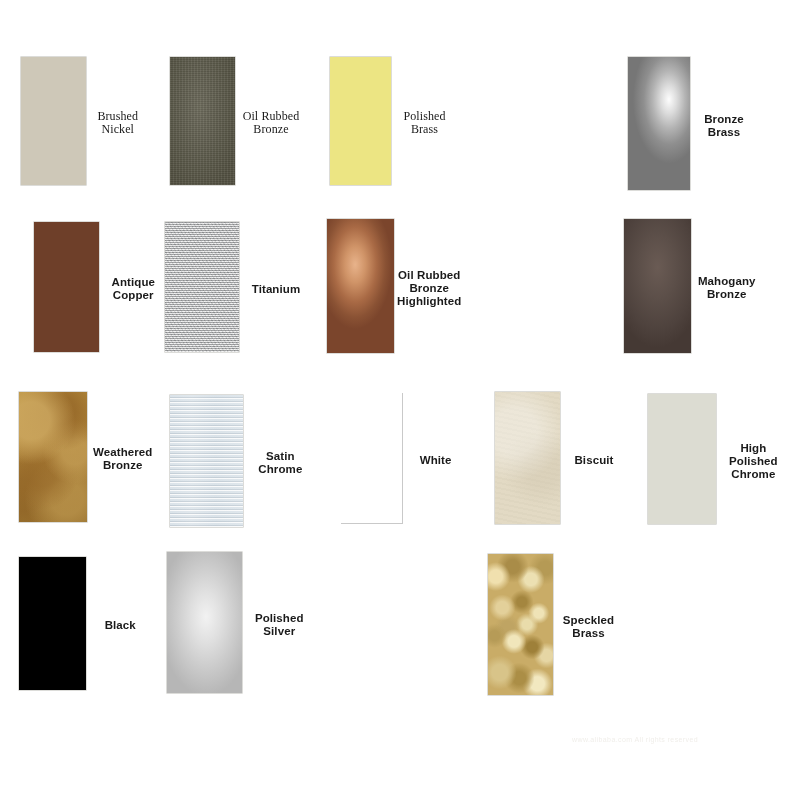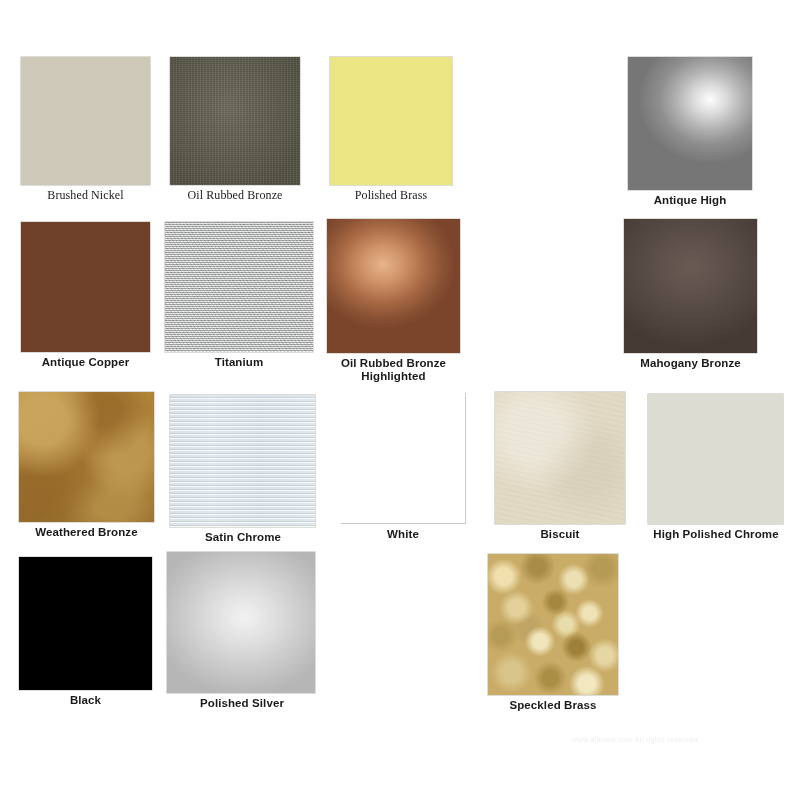--- a/index.html
+++ b/index.html
@@ -12,21 +12,21 @@
     position:relative;
   }
   #chart{
     position:absolute;
     left:0;top:0;
     width:800px;height:800px;
   }
   .swatch-cell{
     position:absolute;
     display:flex;
-    flex-direction:column;
+    flex-direction:row;
     align-items:center;
   }
   .swatch{
     position:relative;
     box-sizing:border-box;
     overflow:hidden;
   }
   .label{
     font-size:11.5px;
     color:#1a1a1a;
@@ -70,23 +70,23 @@
     <div class="swatch-cell" style="left: 163px; top: 57px; width: 144px;">
       <div class="swatch edge-shadow" style="width: 130px; height: 128px; margin-left: 7px; align-self: flex-start; background: repeating-linear-gradient(0deg, rgba(255, 255, 255, 0.043) 0px, rgba(255, 255, 255, 0.043) 1px, rgba(0, 0, 0, 0.05) 1px, rgba(0, 0, 0, 0.05) 2px), repeating-linear-gradient(90deg, rgba(255, 255, 255, 0.05) 0px, rgba(255, 255, 255, 0.05) 1px, rgba(0, 0, 0, 0.04) 1px, rgba(0, 0, 0, 0.04) 3px), radial-gradient(at 45% 40%, rgba(255, 255, 255, 0.1), rgba(0, 0, 0, 0.1) 80%), rgb(92, 90, 73);"></div>
       <div class="label serif" style="width: 144px;">Oil Rubbed Bronze</div>
     </div>
     <div class="swatch-cell" style="left: 324px; top: 57px; width: 134px;">
       <div class="swatch edge-shadow" style="width: 122px; height: 128px; margin-left: 6px; align-self: flex-start; background: rgb(236, 229, 131);"></div>
       <div class="label serif" style="width: 134px;">Polished Brass</div>
     </div>
     <div class="swatch-cell" style="left: 622px; top: 57px; width: 136px;">
       <div class="swatch edge-shadow" style="width: 124px; height: 133px; margin-left: 6px; align-self: flex-start; background: radial-gradient(58% 48% at 66% 32%, rgb(253, 253, 253) 0%, rgb(220, 220, 220) 22%, rgb(180, 180, 180) 45%, rgb(143, 143, 143) 70%, rgb(118, 118, 118) 100%), rgb(154, 154, 154);"></div>
-      <div class="label sans" style="width: 136px;">Antique High</div>
+      <div class="label sans" style="width: 136px;">Bronze Brass</div>
     </div>
-    <div class="swatch-cell" style="left: 16px; top: 222px; width: 139px;">
+    <div class="swatch-cell" style="left: 29px; top: 222px; width: 139px;">
       <div class="swatch edge-shadow" style="width: 129px; height: 130px; margin-left: 5px; align-self: flex-start; background: rgb(110, 63, 41);"></div>
       <div class="label sans" style="width: 139px;">Antique Copper</div>
     </div>
     <div class="swatch-cell" style="left: 165px; top: 222px; width: 148px;">
       <div class="swatch edge-shadow" style="width: 148px; height: 130px; margin-left: 0px; align-self: flex-start; background: repeating-linear-gradient(0deg, rgba(255, 255, 255, 0.55) 0px, rgba(255, 255, 255, 0.55) 1px, rgba(120, 122, 124, 0.55) 1px, rgba(120, 122, 124, 0.55) 2px), repeating-linear-gradient(58deg, rgba(255, 255, 255, 0.4) 0px, rgba(255, 255, 255, 0.4) 2px, rgba(130, 132, 134, 0.4) 2px, rgba(130, 132, 134, 0.4) 3px), repeating-linear-gradient(122deg, rgba(250, 250, 250, 0.35) 0px, rgba(250, 250, 250, 0.35) 1px, rgba(140, 142, 144, 0.35) 1px, rgba(140, 142, 144, 0.35) 3px), rgb(195, 196, 196);"></div>
       <div class="label sans" style="width: 148px;">Titanium</div>
     </div>
     <div class="swatch-cell" style="left: 322px; top: 219px; width: 143px;">
       <div class="swatch edge-shadow" style="width: 133px; height: 134px; margin-left: 5px; align-self: flex-start; background: radial-gradient(55% 48% at 42% 34%, rgb(232, 179, 139) 0%, rgb(208, 148, 104) 28%, rgb(169, 106, 69) 58%, rgb(138, 82, 52) 82%, rgb(123, 69, 44) 100%), rgb(138, 79, 51);"></div>
       <div class="label sans" style="width: 143px;">Oil Rubbed Bronze

